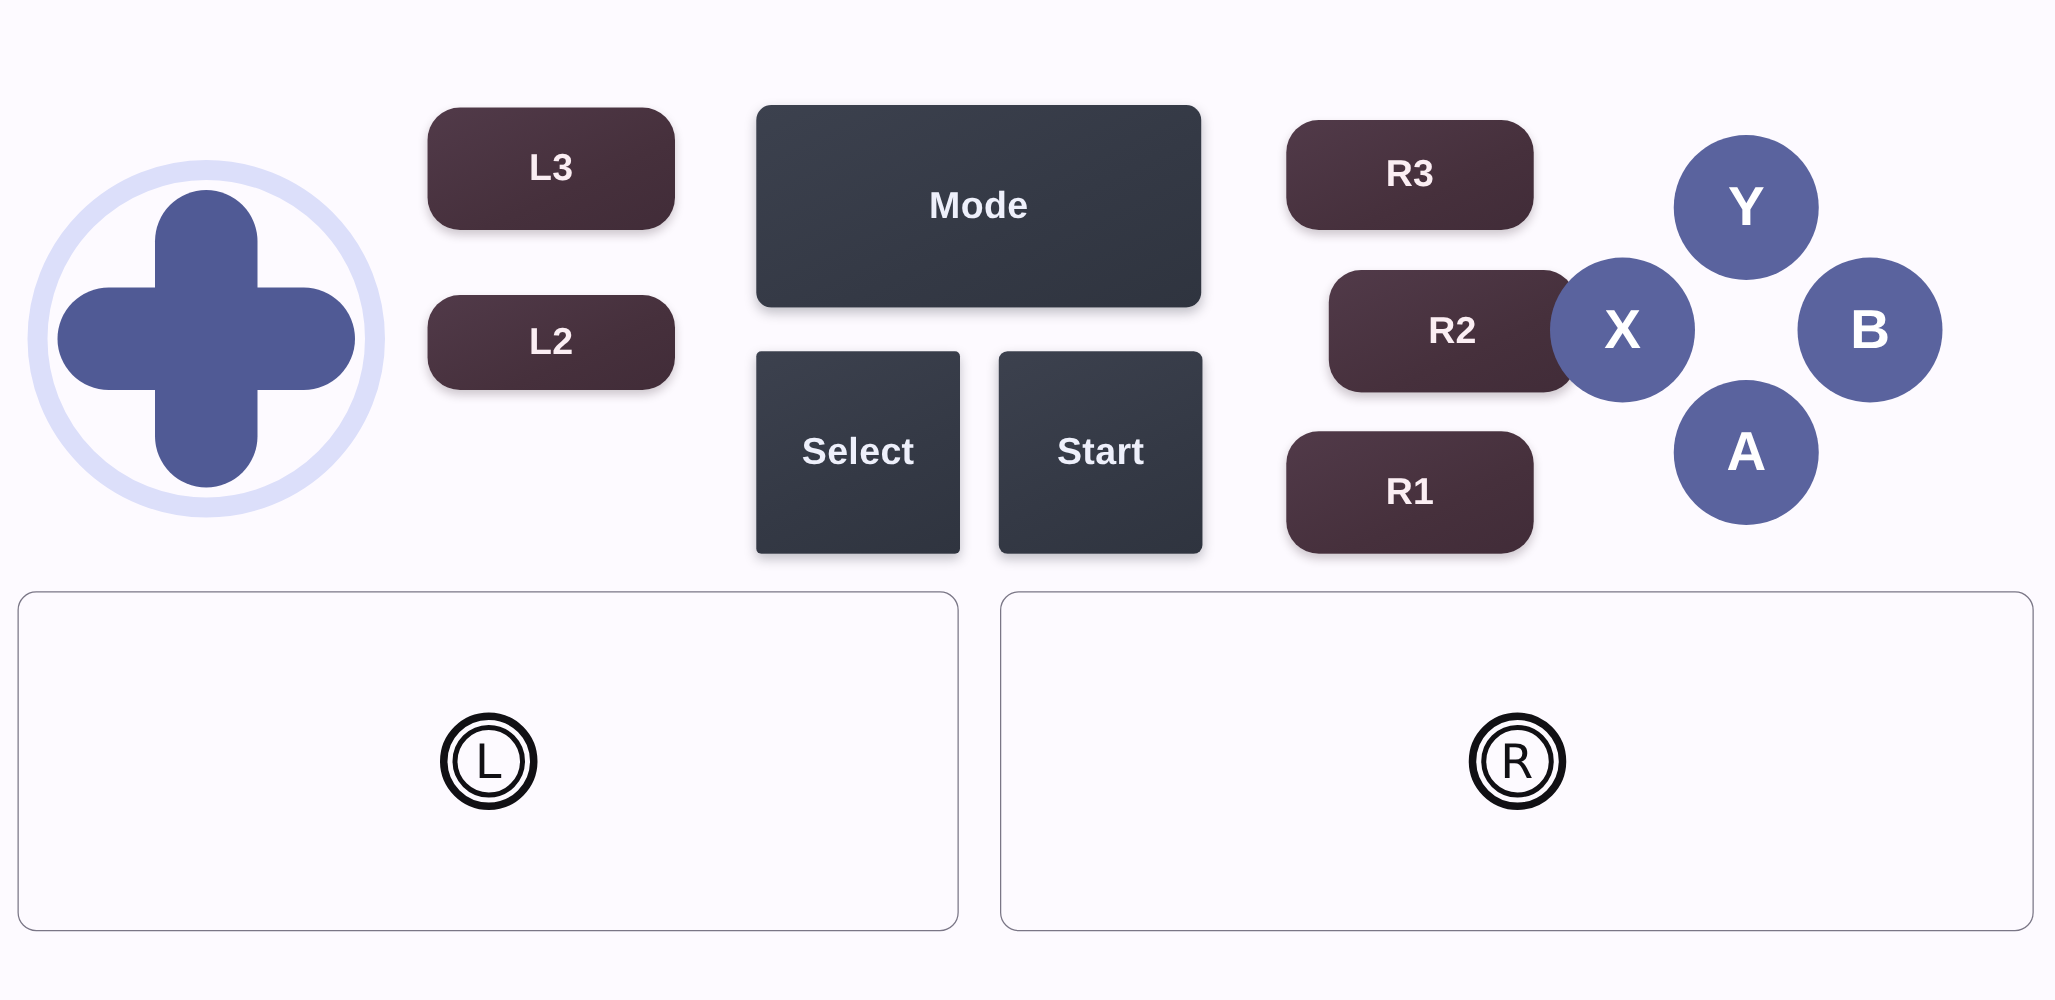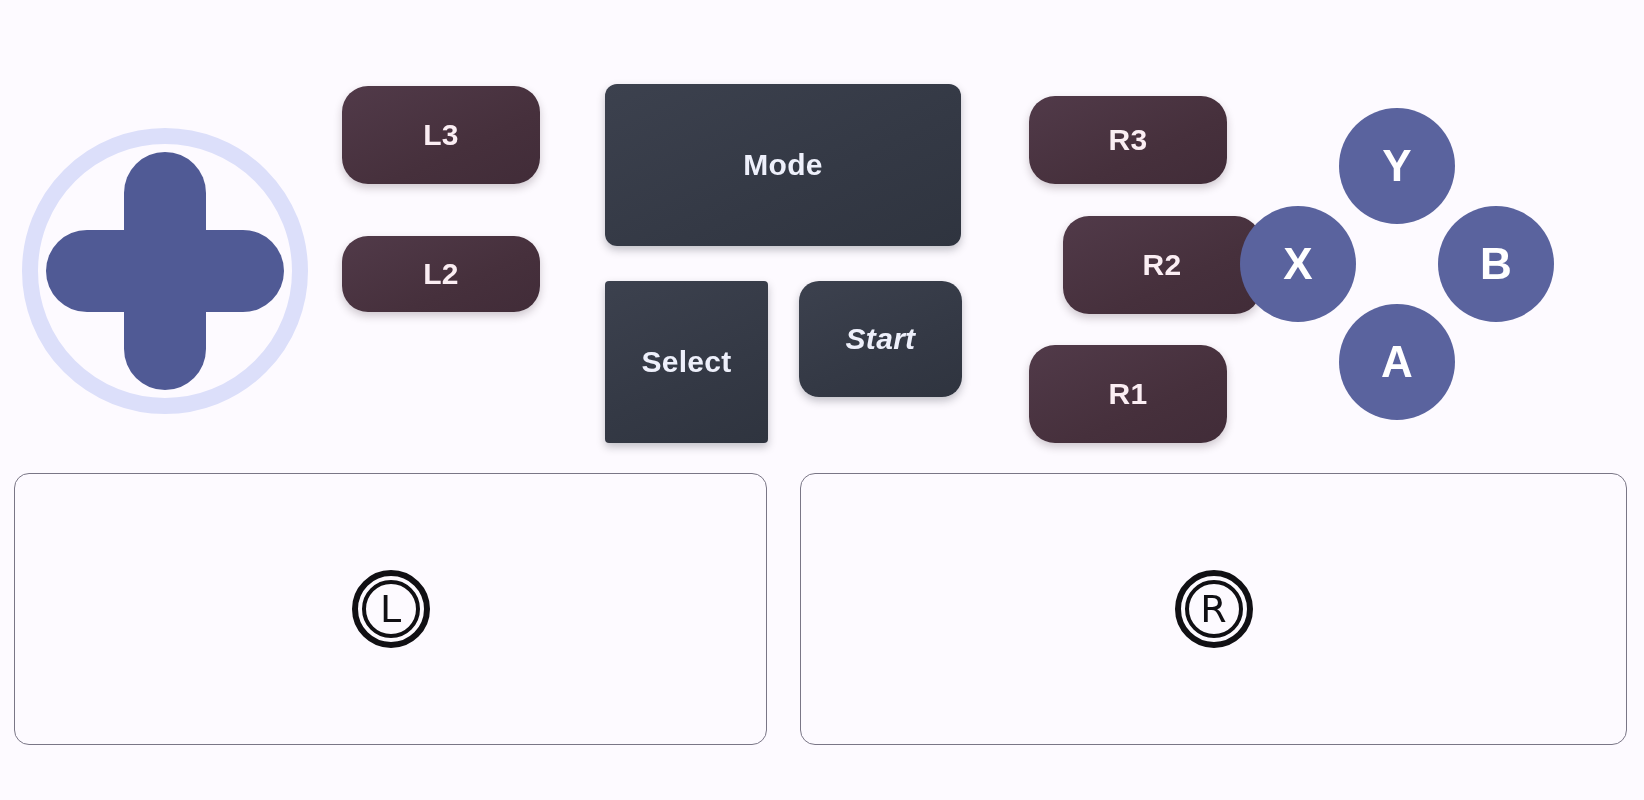--- a/index.html
+++ b/index.html
@@ -106,24 +106,23 @@
     font-size: 30px;
   }
   #btn-select {
     left: 605px; top: 281px;
     width: 163px; height: 162px;
     border-radius: 4px;
     font-size: 30px;
   }
   #btn-start {
     left: 799px; top: 281px;
-    width: 163px; height: 116px;
-    border-radius: 20px;
-    font-size: 30px;
-    font-style: italic;
+    width: 163px; height: 162px;
+    border-radius: 7px;
+    font-size: 30px;
   }
 
   
   .face-btn {
     position: absolute;
     width: 116px;
     height: 116px;
     border-radius: 50%;
     background: #5a639e;
     color: #ffffff;

